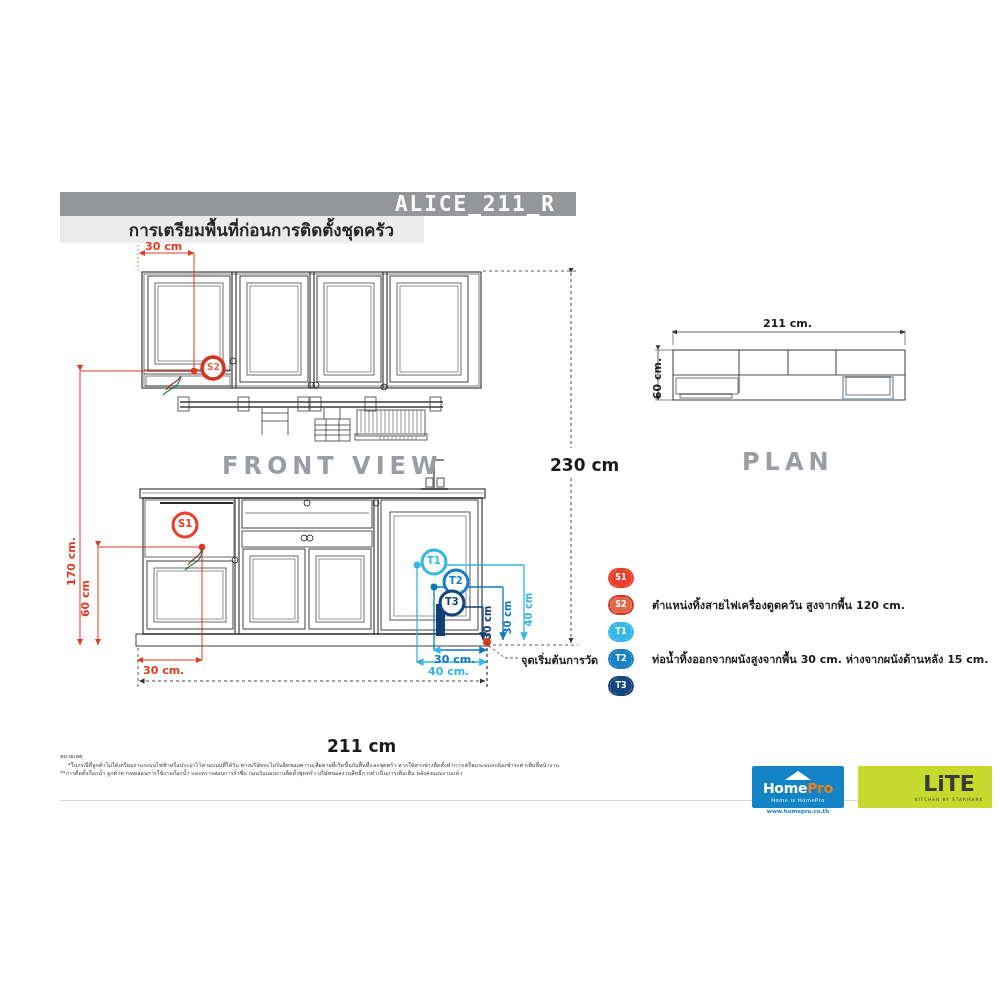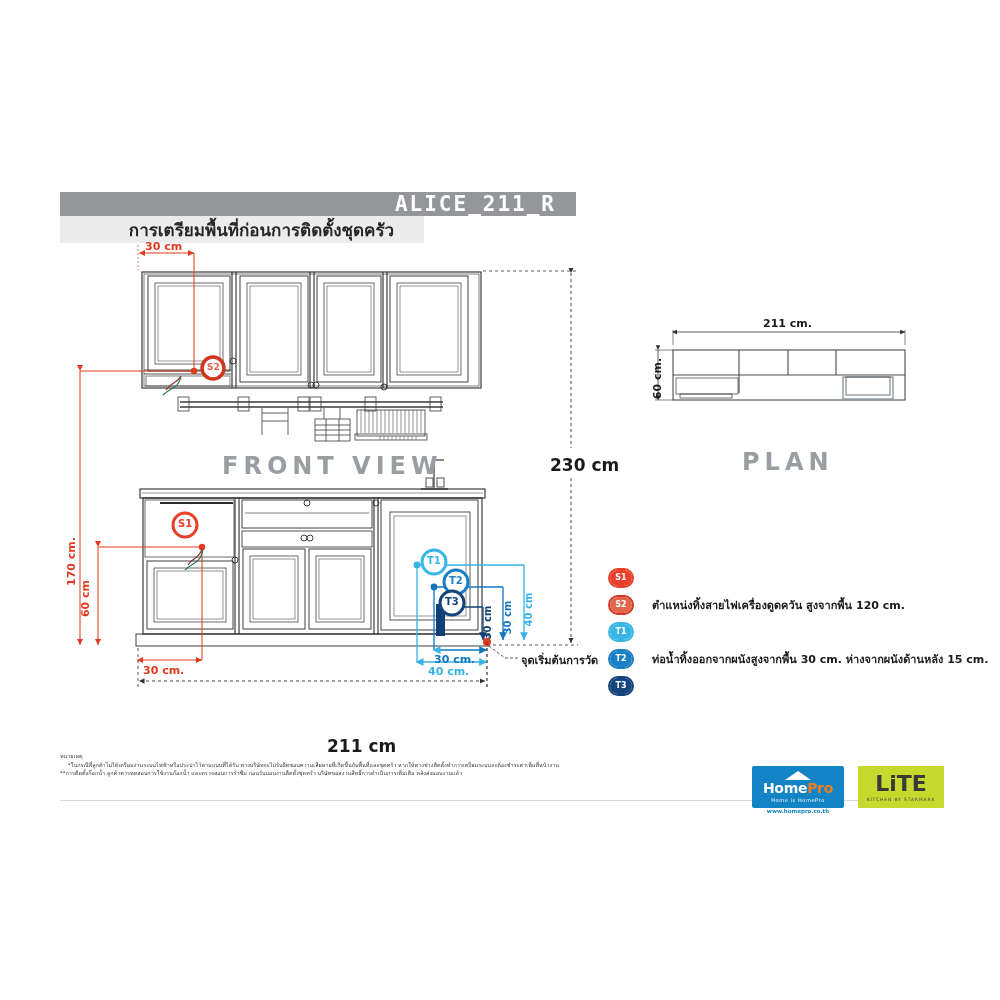--- a/index.html
+++ b/index.html
@@ -100,21 +100,21 @@
     border-left:13px solid transparent;border-right:13px solid transparent;
     border-bottom:9px solid #ffffff;
   }
   .logo-hp-url{
     position:absolute;left:752px;top:808px;width:92px;text-align:center;
     font-size:5.5px;color:#1283c4;font-weight:bold;
   }
   .logo-lite{
     position:absolute;left:858px;top:766px;width:86px;height:42px;
     background:#c6d92d;border-radius:1px;
-    display:flex;flex-direction:column;align-items:center;justify-content:center;
+    display:flex;flex-direction:column;align-items:center;justify-content:center;padding-left:48px;
   }
   .lite-word{
     font-size:22px;font-weight:bold;color:#3a3a38;line-height:1;letter-spacing:0px;
     font-family:"DejaVu Sans","Liberation Sans",sans-serif;
   }
   .lite-sub{font-size:4.6px;color:#4a4a45;letter-spacing:.8px;margin-top:2px;}
 
   
   svg.draw{position:absolute;left:0;top:0;width:1000px;height:1000px;pointer-events:none;}
 </style>

